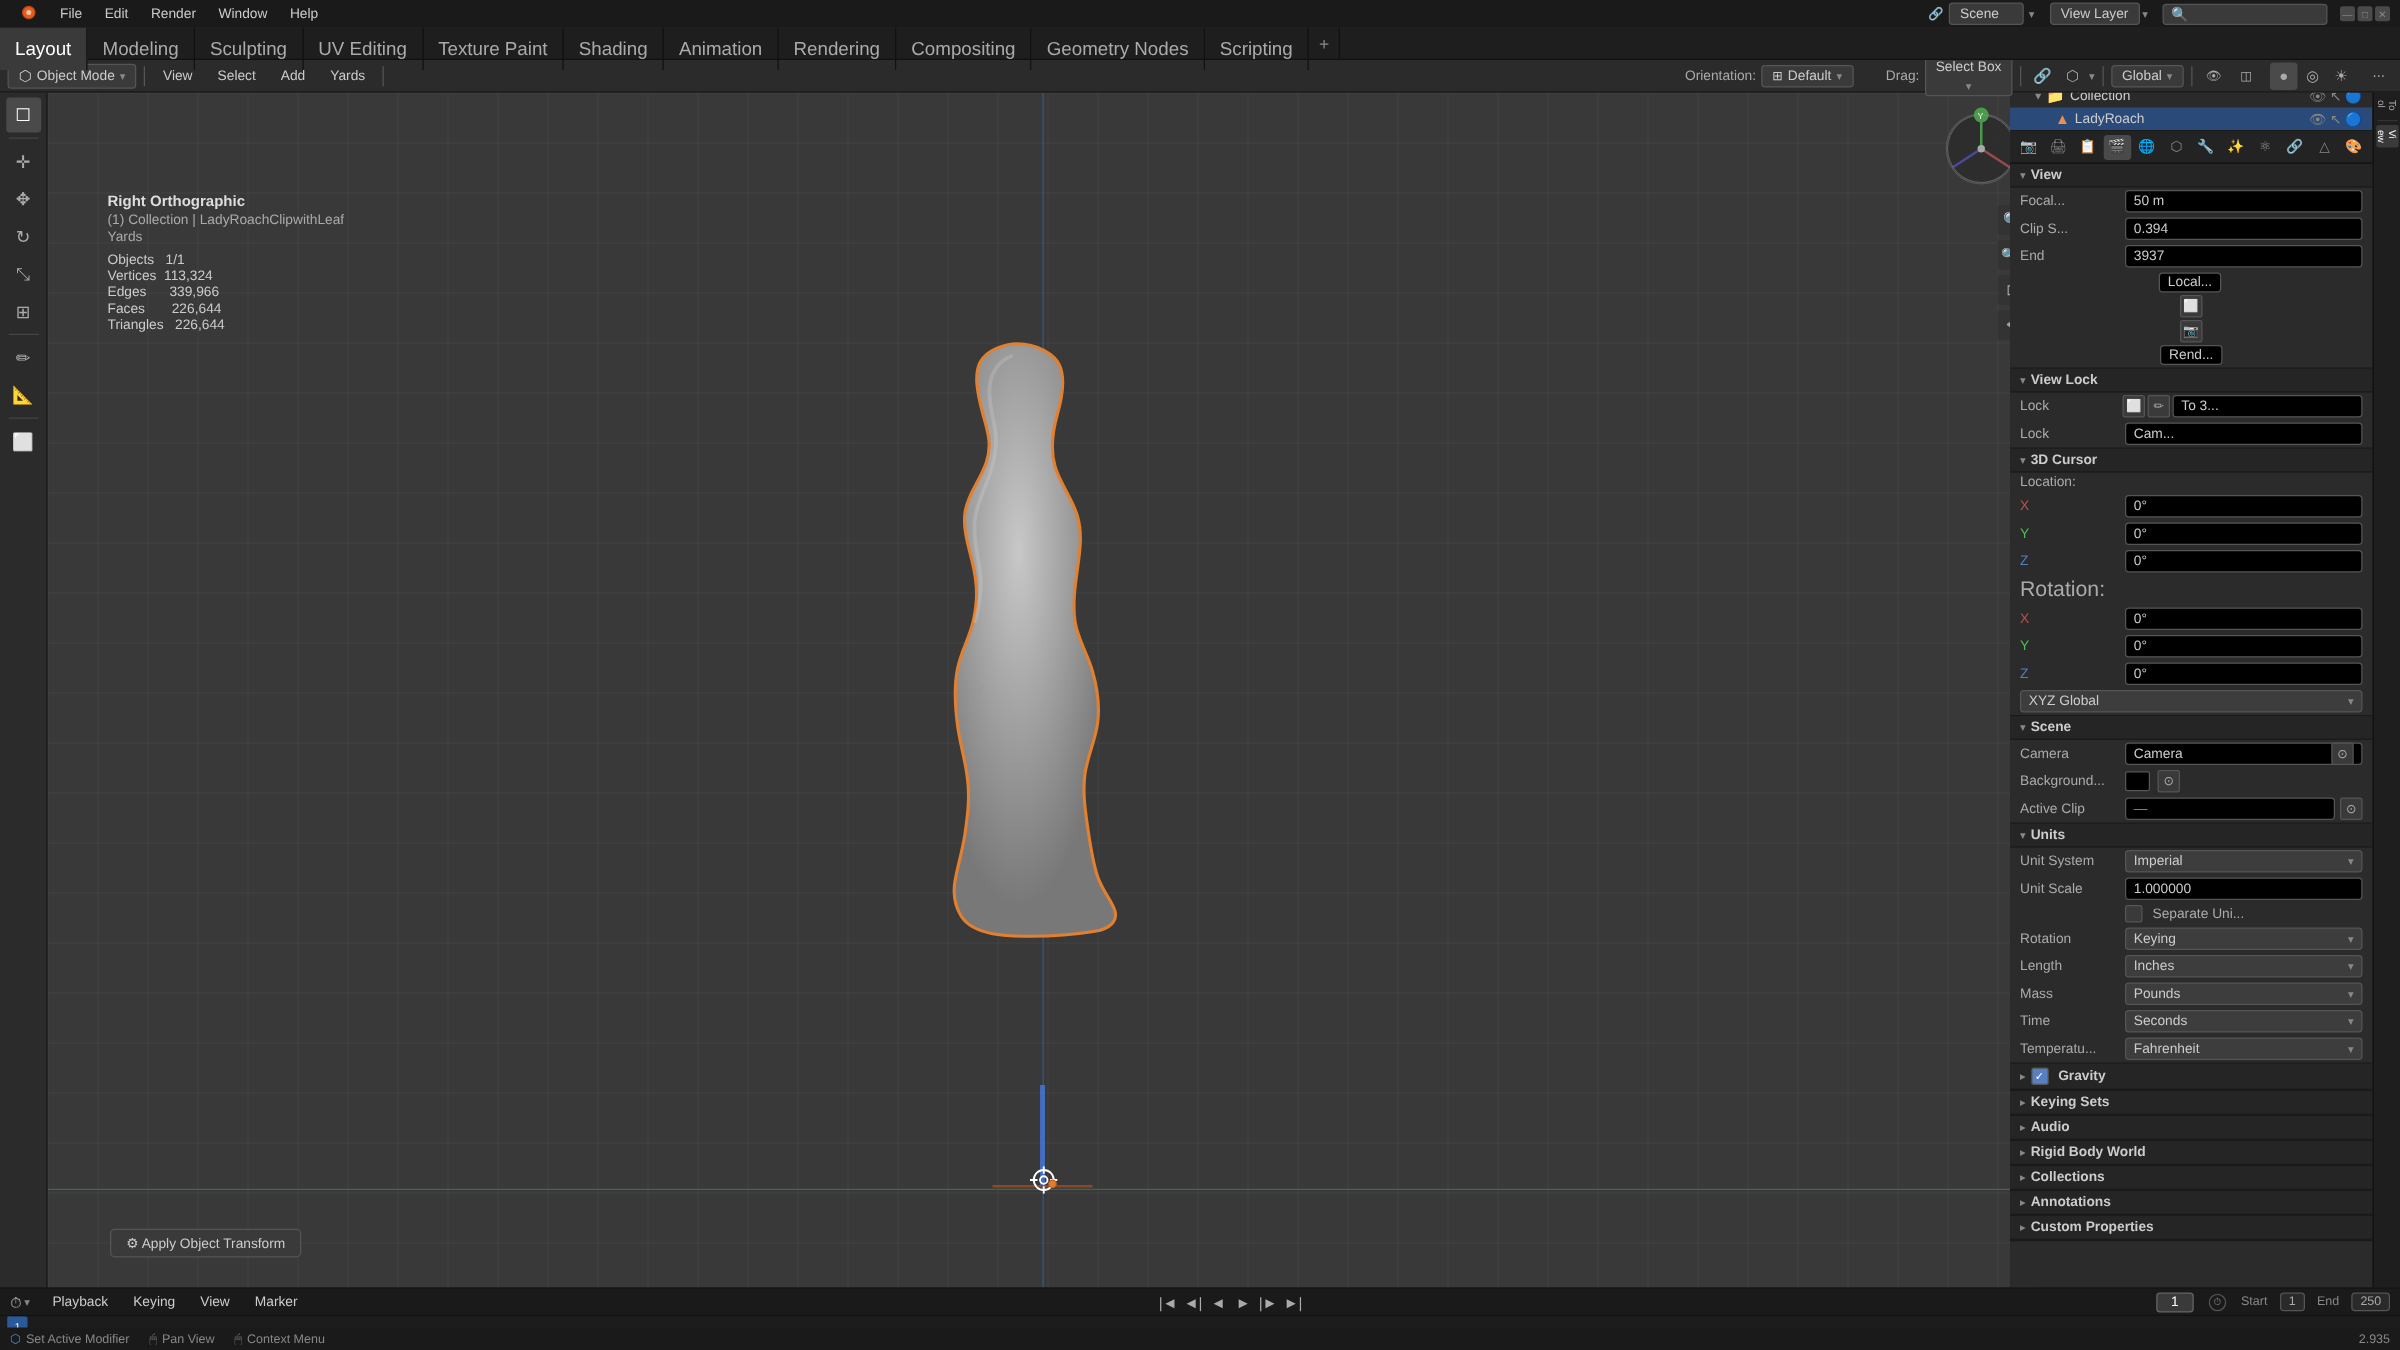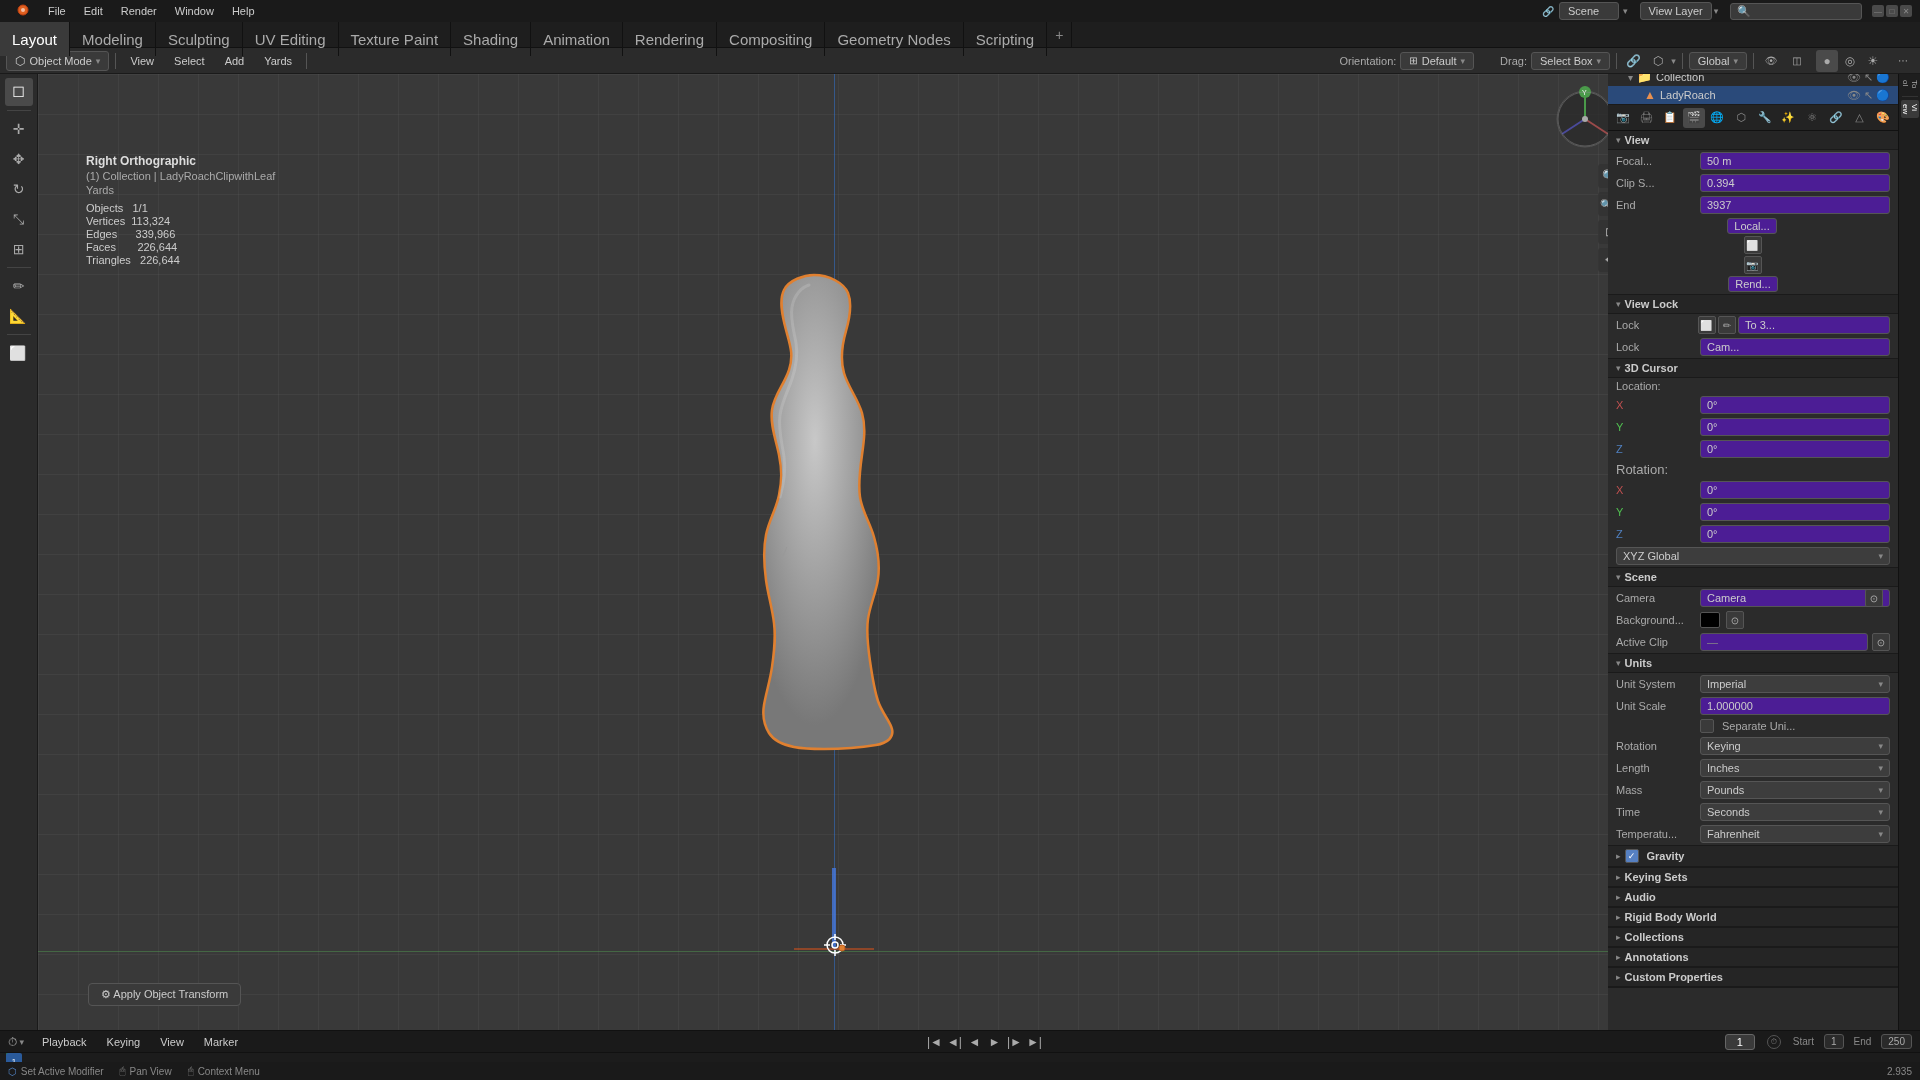--- a/index.html
+++ b/index.html
@@ -398,21 +398,21 @@
     }
     .prop-field-label {
       width: 80px;
       font-size: 11px;
       color: #aaa;
       flex-shrink: 0;
     }
 
     .prop-field-wide {
       flex: 1;
-      background: #4c1d95;
+      background: #000000;
       border: 1px solid #555;
       border-radius: 3px;
       padding: 1px 6px;
       color: #ccc;
       font-size: 11px;
       height: 18px;
       display: flex;
       align-items: center;
     }
 
@@ -544,21 +544,21 @@
   <div class="toolbar-separator"></div>
   <div style="flex:1"></div>
 
   <span style="color:#aaa;font-size:11px;">Orientation:</span>
   <div class="toolbar-btn" style="display:flex;align-items:center;gap:4px;">
     <span style="font-size:10px;">⊞</span>
     <span>Default</span>
     <span style="color:#888;font-size:9px;">▾</span>
   </div>
   <span style="color:#aaa;font-size:11px;margin-left:22px;">Drag:</span>
-  <div class="toolbar-btn" style="display:flex;align-items:center;gap:4px;">
+  <div class="toolbar-btn" style="display:flex;align-items:center;gap:4px;flex-direction:column;">
     <span>Select Box</span>
     <span style="color:#888;font-size:9px;">▾</span>
   </div>
 
   <div class="toolbar-separator"></div>
   <div style="display:flex;gap:2px;align-items:center;">
     <div class="tool-icon" style="width:22px;height:22px;font-size:12px;">🔗</div>
     <div class="tool-icon" style="width:22px;height:22px;font-size:12px;">⬡</div>
     <span style="color:#888;font-size:9px;">▾</span>
   </div>
@@ -867,21 +867,21 @@
             <span>0°</span>
           </div>
         </div>
         <div class="prop-field">
           <span class="prop-field-label" style="color:#5080c0;">Z</span>
           <div class="prop-field-wide">
             <span>0°</span>
           </div>
         </div>
         <div class="prop-field">
-          <span style="color:#aaa;font-size:13px;">Rotation:</span>
+          <span style="color:#aaa;font-size:17px;">Rotation:</span>
         </div>
         <div class="prop-field">
           <span class="prop-field-label" style="color:#c05050;">X</span>
           <div class="prop-field-wide">
             <span>0°</span>
           </div>
         </div>
         <div class="prop-field">
           <span class="prop-field-label" style="color:#50c050;">Y</span>
           <div class="prop-field-wide">

